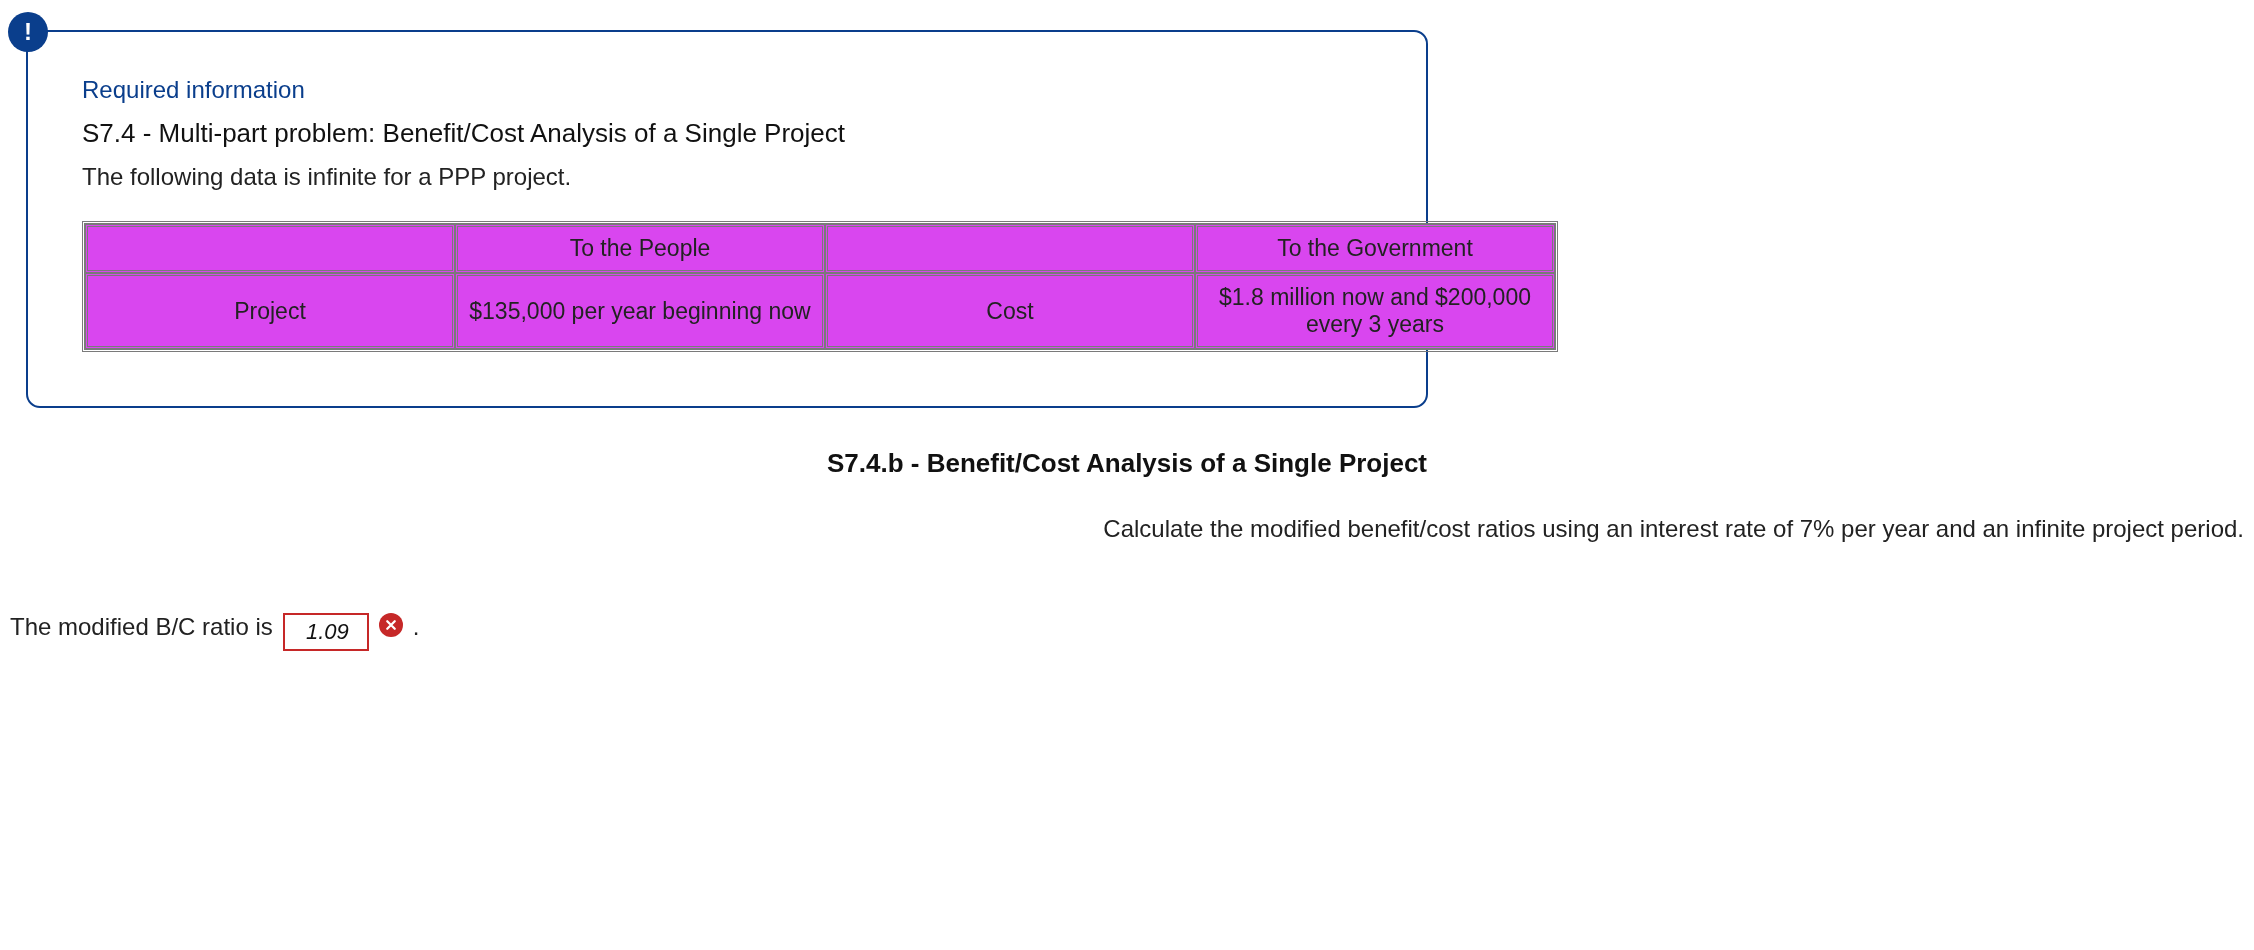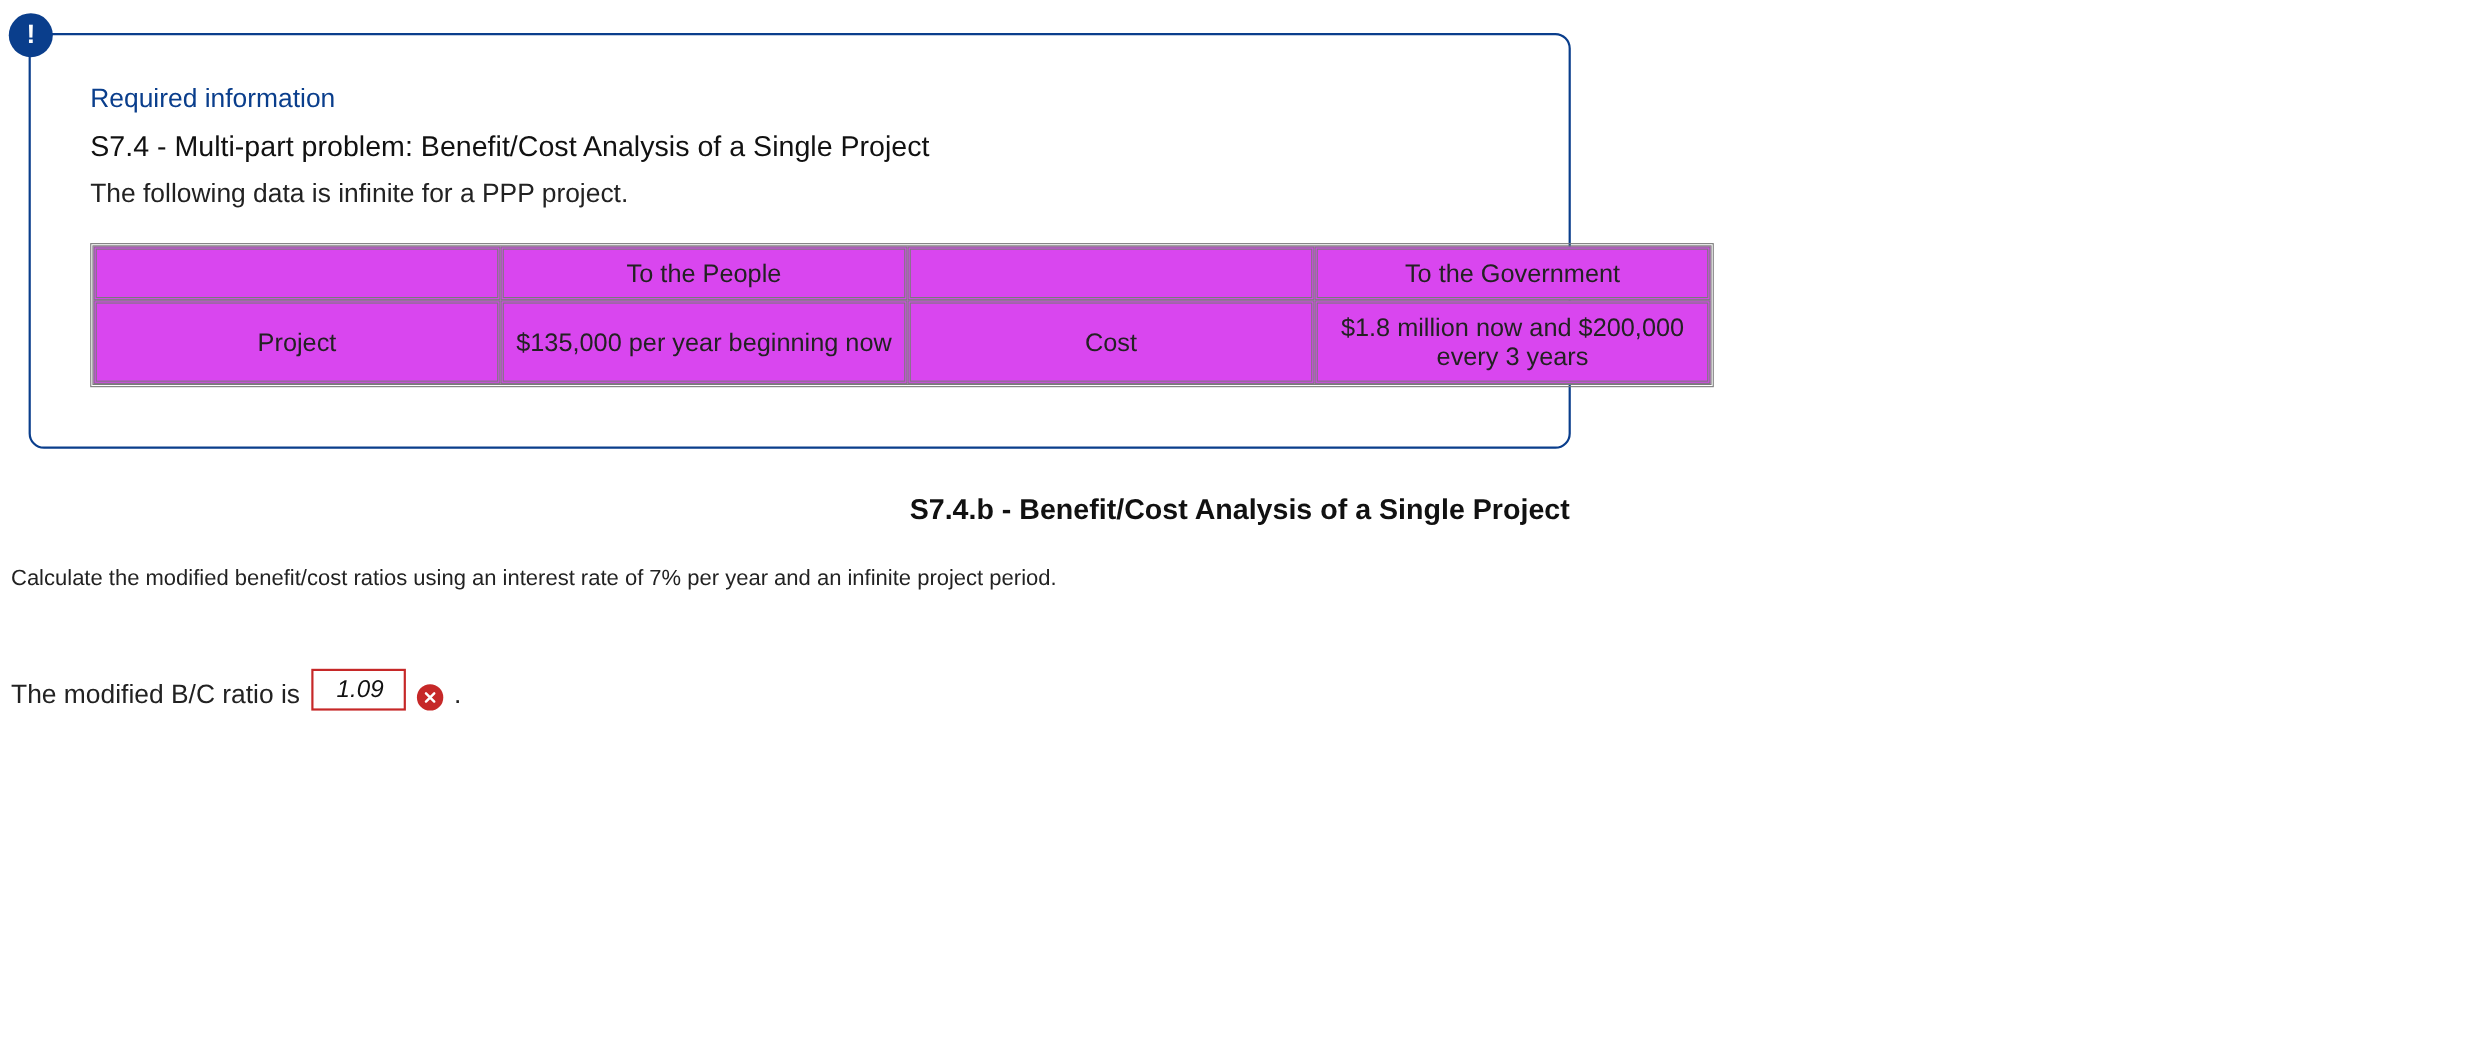--- a/index.html
+++ b/index.html
@@ -94,30 +94,31 @@
     margin: 40px 10px 0 10px;
   }
   .sub-title {
     font-weight: 700;
     font-size: 26px;
     color: #111;
     margin: 0 0 36px 0;
     text-align: center;
   }
   .prompt {
-    font-size: 20px;
+    font-size: 24px;
     color: #222;
     margin: 14px 0 70px 0;
+    text-align: right;
   }
 
   .answer-line {
     font-size: 24px;
     color: #222;
     display: flex;
-    align-items: flex-end;
+    align-items: flex-start;
     gap: 10px;
     margin-top: 32px;
   }
   .answer-box {
     display: inline-block;
     border: 2px solid #c62828;
     padding: 4px 18px;
     min-width: 46px;
     text-align: right;
     font-size: 22px;

